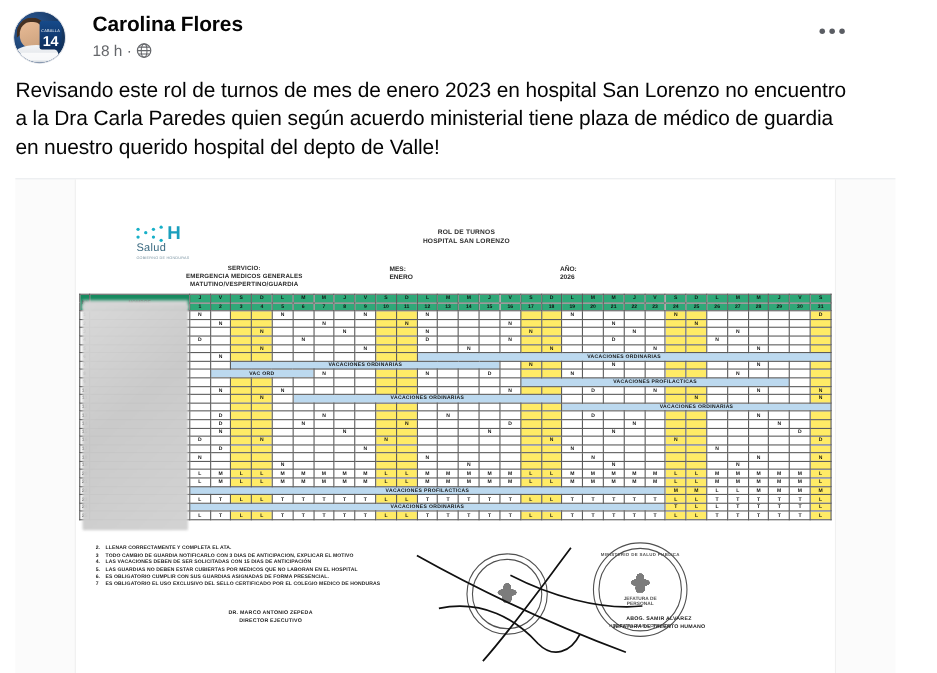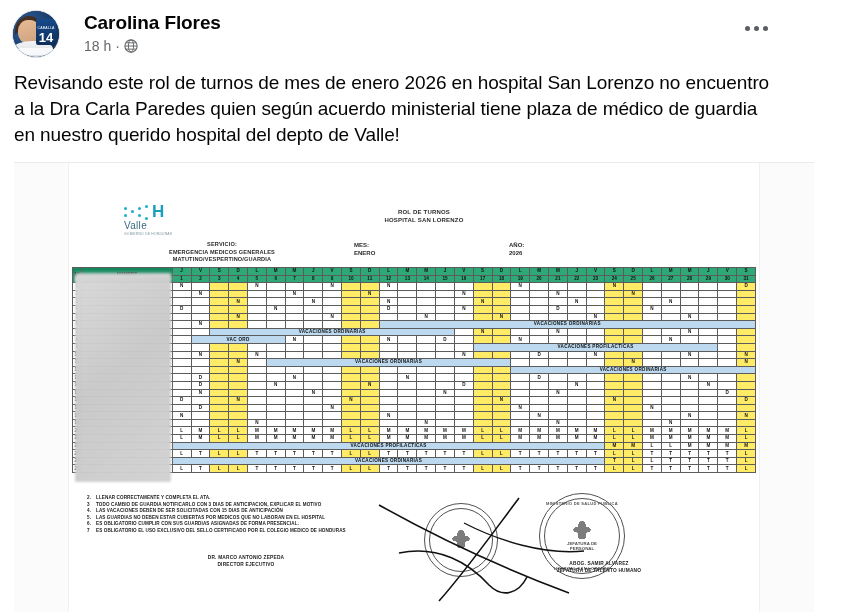--- a/index.html
+++ b/index.html
@@ -264,38 +264,38 @@
       </div>
     </div>
   </div>
 
   <div class="menu-dots">
     <span></span>
     <span></span>
     <span></span>
   </div>
 
-  <div class="post-text">Revisando este rol de turnos de mes de enero 2026  en hospital San Lorenzo no encuentro a la Dra Carla Paredes quien según acuerdo ministerial tiene plaza de médico de guardia en nuestro querido hospital del depto de Valle!</div>
+  <div class="post-text">Revisando este rol de turnos de mes de enero 2023  en hospital San Lorenzo no encuentro a la Dra Carla Paredes quien según acuerdo ministerial tiene plaza de médico de guardia en nuestro querido hospital del depto de Valle!</div>
 
   <div class="attachment">
     <div class="doc">
 
       <div class="doc-head">
         <div class="logo">
           <div class="dots">
             <i style="left:0px;top:2px"></i>
               <i style="left:0px;top:9px"></i>
             <i style="left:7px;top:5px"></i>
             <i style="left:14px;top:2px"></i>
               <i style="left:14px;top:9px"></i>
             <i style="left:21px;top:0px"></i>
               <i style="left:21px;top:12px"></i>
             <div class="h">H</div>
           </div>
-          <div class="salud">Valle</div>
+          <div class="salud">Salud</div>
           <div class="sub">GOBIERNO DE HONDURAS</div>
         </div>
 
         <div class="servicio">
           <div>SERVICIO:</div>
           <div>EMERGENCIA MEDICOS GENERALES</div>
           <div>MATUTINO/VESPERTINO/GUARDIA</div>
         </div>
 
         <div class="rol-title">

